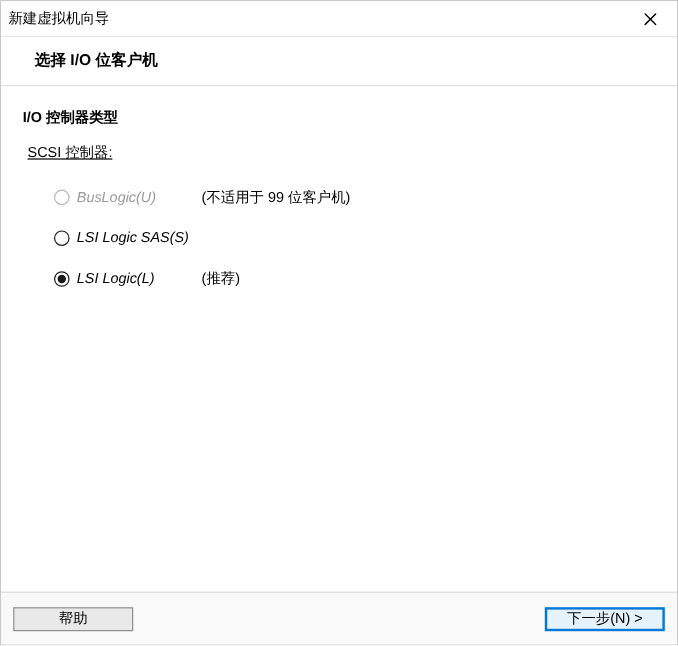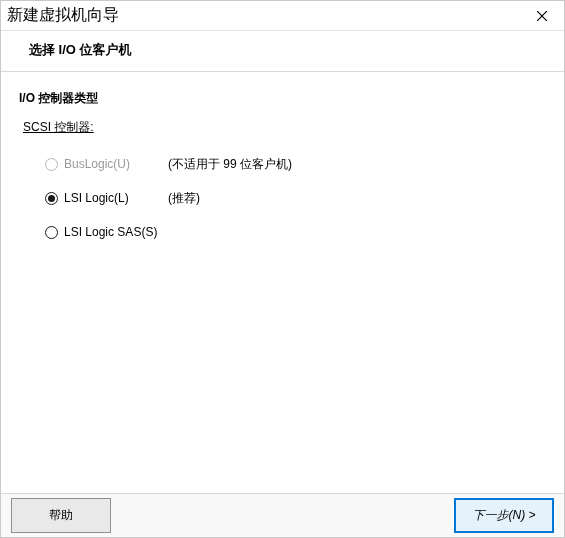--- a/index.html
+++ b/index.html
@@ -15,21 +15,21 @@
     width: 565px; height: 538px;
     display: flex; flex-direction: column;
     border: 1px solid #c9c9c9;
     position: relative;
   }
   .titlebar {
     height: 30px;
     display: flex; align-items: center;
     padding: 0 0 0 6px;
     border-bottom: 1px solid #e5e5e5;
-    font-size: 16px;
+    font-size: 12px;
     background: #fff;
   }
   .titlebar-title { flex: 1; }
   .close-btn {
     width: 44px; height: 30px;
     display: flex; align-items: center; justify-content: center;
     cursor: default;
   }
   .close-btn svg { width: 10px; height: 10px; stroke: #000; stroke-width: 1.2; }
   .header {
@@ -61,44 +61,44 @@
     background: #fff;
   }
   .radio.disabled { border-color: #b6b6b6; }
   .radio.selected::after {
     content: "";
     width: 7px; height: 7px;
     background: #1a1a1a;
     border-radius: 50%;
     display: block;
   }
-  .opt-label { min-width: 104px; }
+  .opt-label { min-width: 104px; font-style: italic; }
   .opt-label.disabled { color: #9a9a9a; }
   .opt-note { color: #000; }
   .footer {
     height: 44px;
     border-top: 1px solid #d9d9d9;
     display: flex; align-items: center;
     padding: 0 10px;
     background: #f9f9f9;
   }
   .footer .spacer { flex: 1; }
   .btn {
-    height: 35px;
+    height: 20px;
     min-width: 100px;
     border: 1px solid #8f8f8f;
     background: #e9e9e9;
     display: inline-flex; align-items: center; justify-content: center;
     margin-left: 6px;
     font-size: 12px;
     cursor: default;
     padding: 0 8px;
   }
   .btn:first-child { margin-left: 0; }
-  .btn.default { border: 2px solid #0078d7; background: #e5f1fb; font-style: italic; }
+  .btn.default { border: 2px solid #0078d7; background: #e5f1fb; }
 </style>
 </head>
 <body>
 
 <div class="window">
 
   <div class="titlebar">
     <span class="titlebar-title">新建虚拟机向导</span>
     <div class="close-btn">
       <svg viewBox="0 0 10 10">
@@ -117,29 +117,29 @@
     <div class="scsi-label">SCSI 控制器:</div>
     <div class="options">
 
       <div class="opt-row">
         <span class="radio disabled"></span>
         <span class="opt-label disabled">BusLogic(U)</span>
         <span class="opt-note">(不适用于 99 位客户机)</span>
       </div>
 
       <div class="opt-row">
+        <span class="radio"></span>
+        <span class="opt-label">LSI Logic SAS(S)</span>
+        <span class="opt-note"></span>
+      </div>
+
+      <div class="opt-row">
         <span class="radio selected"></span>
         <span class="opt-label">LSI Logic(L)</span>
         <span class="opt-note">(推荐)</span>
-      </div>
-
-      <div class="opt-row">
-        <span class="radio"></span>
-        <span class="opt-label">LSI Logic SAS(S)</span>
-        <span class="opt-note"></span>
       </div>
 
     </div>
   </div>
 
   <div class="footer">
     <div class="btn">
       <span>帮助</span>
     </div>
     <div class="spacer"></div>

